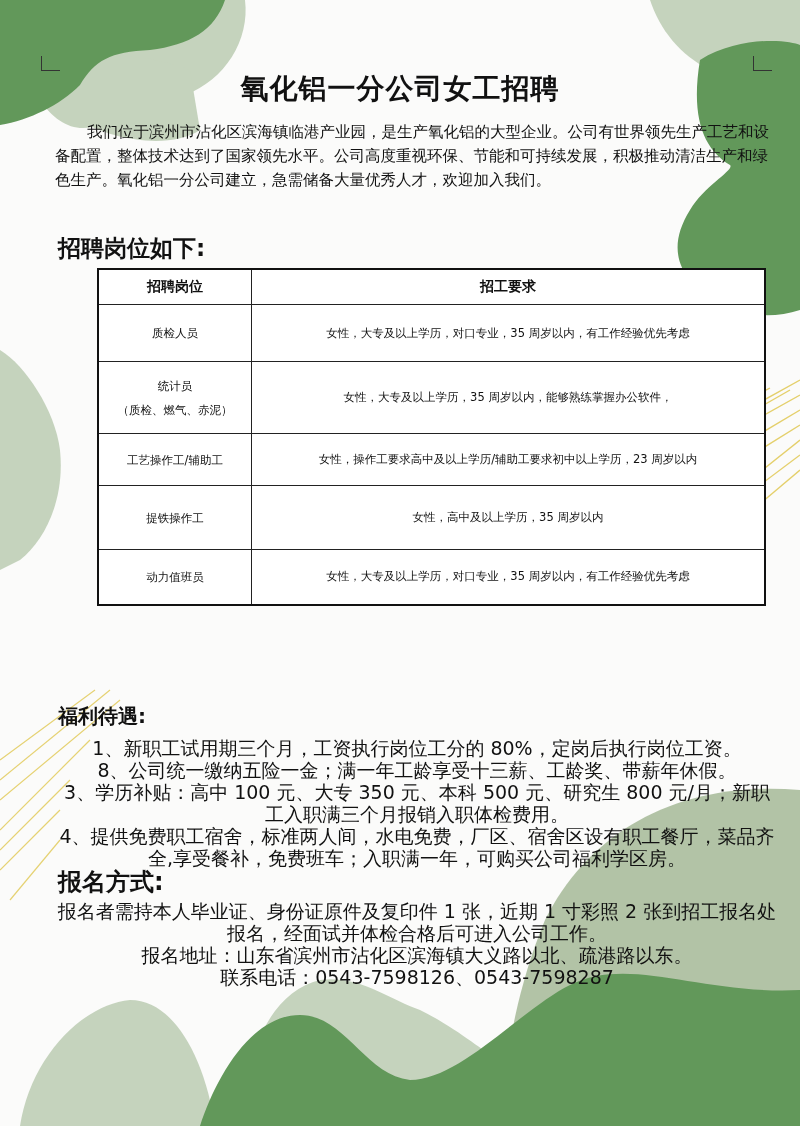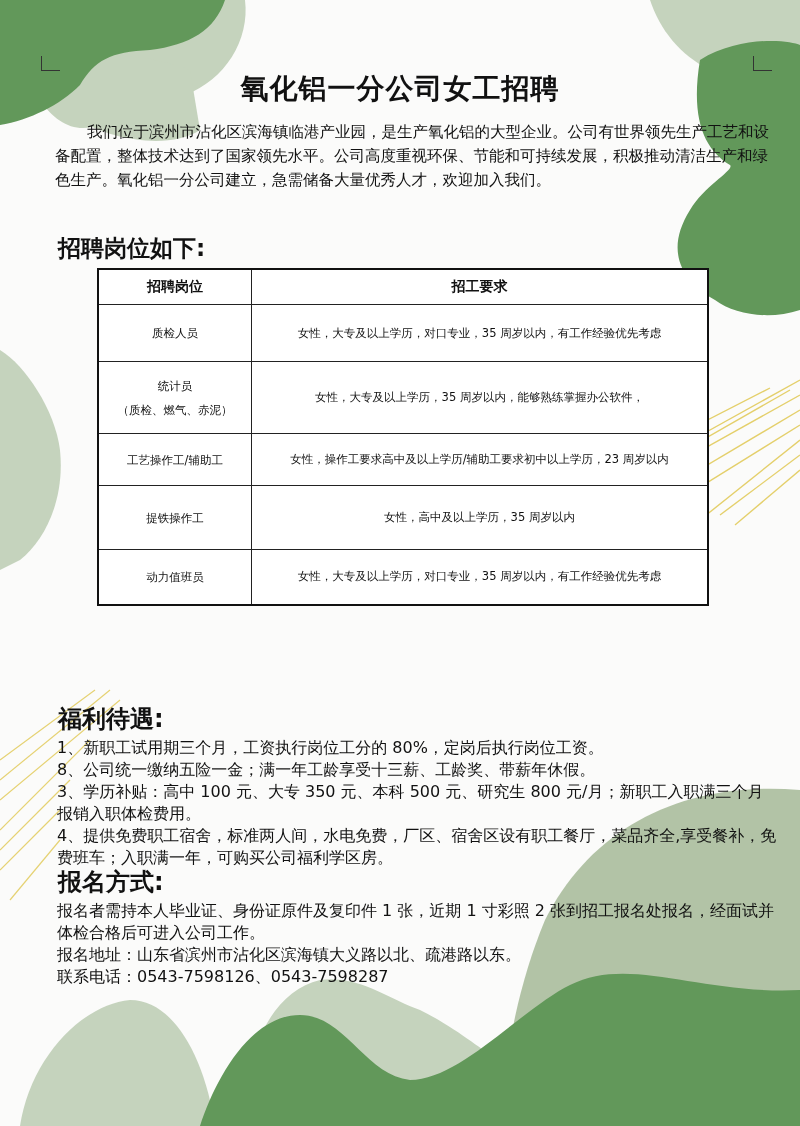--- a/index.html
+++ b/index.html
@@ -17,36 +17,36 @@
     .title {
       position: absolute; left: 0; width: 800px; top: 70px; text-align: center;
       font-size: 28px; font-weight: bold; letter-spacing: 1px;
     }
     .intro {
       position: absolute; left: 55px; width: 720px; top: 120px;
       font-size: 15.5px; line-height: 24px; text-indent: 32px;
     }
     .h2 { position: absolute; left: 58px; font-size: 23px; font-weight: bold; }
     .h2.jobs { top: 218px; margin-top: 15px; }
-    .h2.benefits { top: 703px; font-size: 24px; }
+    .h2.benefits { top: 703px; font-size: 20px; }
     .h2.apply { top: 866px; font-size: 24px; }
 
     table.jobs-table {
-      position: absolute; left: 97px; top: 268px; width: 612px;
+      position: absolute; left: 97px; top: 268px; width: 669px;
       border-collapse: collapse; background: #ffffff;
       border: 2px solid #111; font-size: 11.5px;
     }
     .jobs-table th, .jobs-table td {
       border: 1.5px solid #222; text-align: center; vertical-align: middle; padding: 0 6px;
     }
     .jobs-table th { font-size: 14px; font-weight: bold; height: 34px; }
     .jobs-table td.pos { width: 140px; line-height: 24px; }
     .sub { display: block; }
 
-    .list { position: absolute; left: 57px; width: 720px; font-size: 16px; line-height: 22px; }
+    .list { position: absolute; left: 57px; width: 720px; font-size: 19px; line-height: 22px; text-align: center; }
     .list.benefits { top: 737px; }
     .list.apply { top: 900px; }
     .list p { margin: 0; }
   </style>
 </head>
 <body>
 
 <svg class="bg" width="800" height="1126" viewBox="0 0 800 1126">
 
   <path d="M60,0 L245,0 C250,40 225,80 185,95 C160,110 150,80 120,110 C90,140 60,130 40,100 C30,60 40,20 60,0 Z" fill="#c5d3bd"></path>

